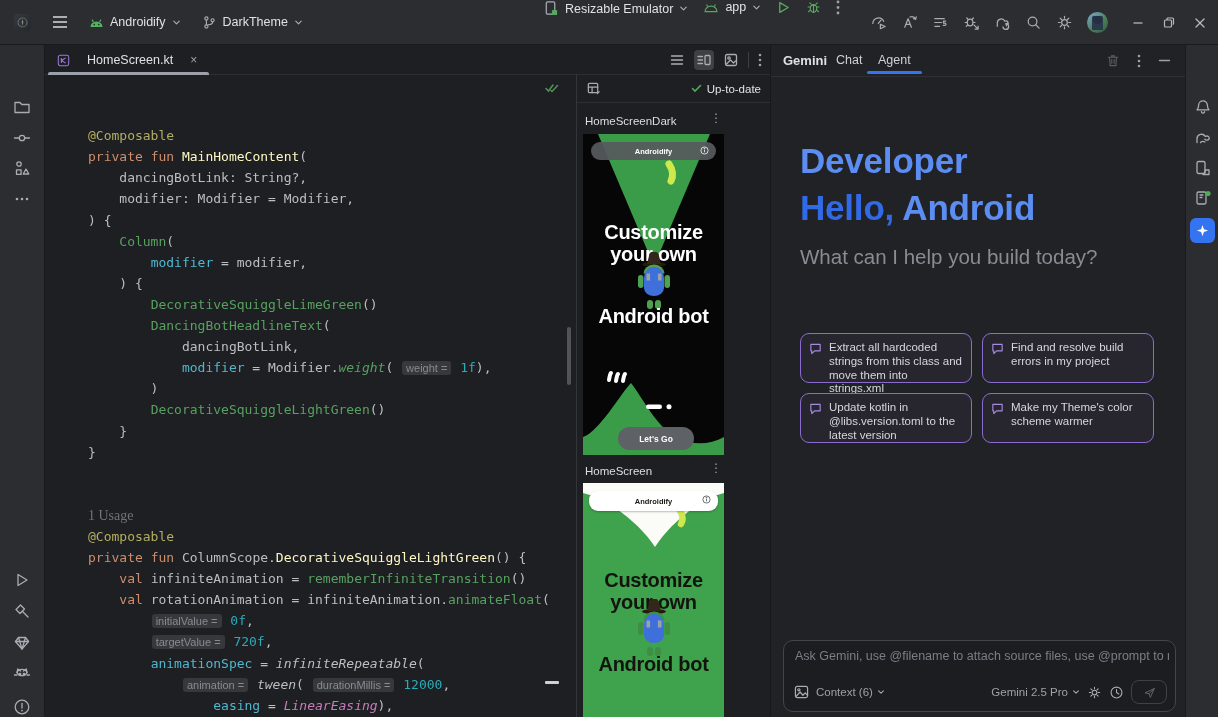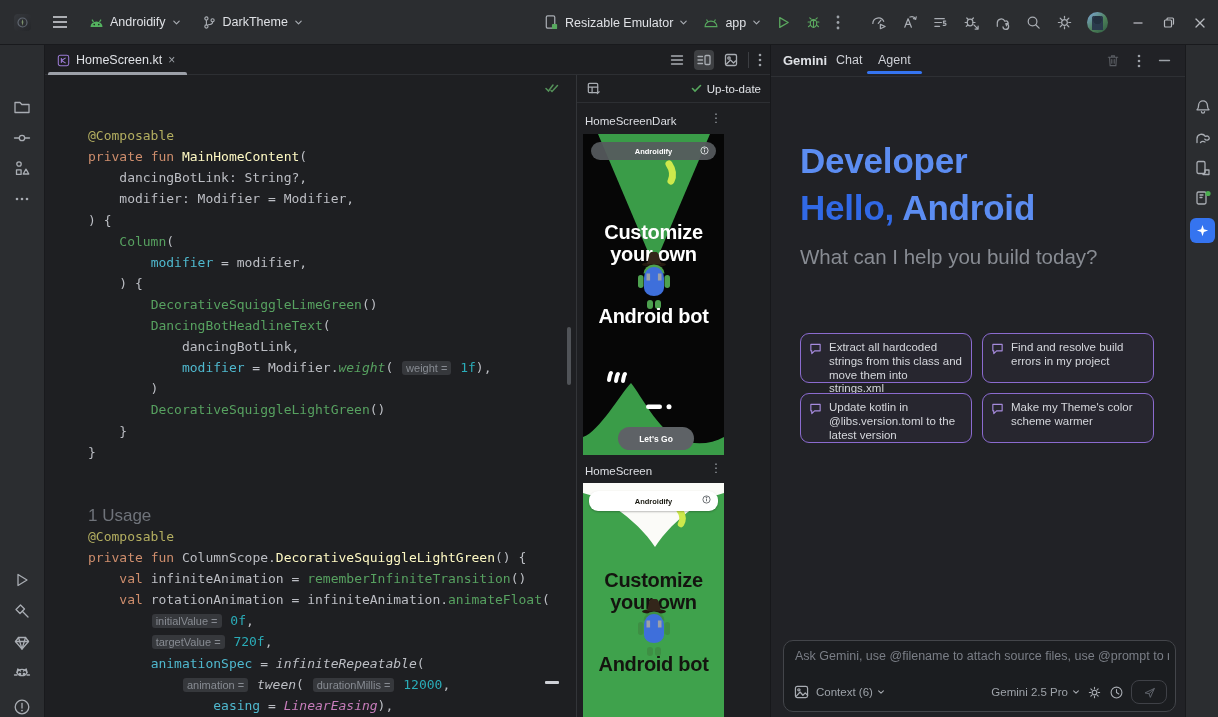--- a/index.html
+++ b/index.html
@@ -6,52 +6,52 @@
   html,body{width:1218px;height:717px;overflow:hidden}
   body{position:relative;background:#1E1F22;font-family:"Liberation Sans",sans-serif;color:#DFE1E5;-webkit-font-smoothing:antialiased}
   svg{display:block}
   .ic{stroke:#A9ADB3;fill:none;stroke-width:1.3;stroke-linecap:round;stroke-linejoin:round}
 
   
   .titlebar{position:absolute;left:0;top:0;right:0;height:45px;background:#2B2D30;border-bottom:1px solid #191A1D;display:flex;align-items:center}
   .tb-left{display:flex;align-items:center;gap:21px;padding-left:14px}
   .chip{display:flex;align-items:center;gap:6px;color:#DFE1E5;font-size:12.5px;cursor:default}
   .logo{width:17px;height:17px;border-radius:4px;background:linear-gradient(135deg,#35383C,#25272A);display:flex;align-items:center;justify-content:center}
-  .tb-center{position:absolute;left:543px;top:0;height:45px;display:flex;align-items:center;gap:15px}
+  .tb-center{position:absolute;left:543px;top:0;height:45px;display:flex;align-items:flex-start;gap:15px}
   .tb-right{position:absolute;right:0;top:0;height:45px;display:flex;align-items:center;gap:14px;padding-right:12px}
   .win-group{display:flex;align-items:center;gap:19px;margin-left:10px}
   .avatar{width:21px;height:21px;border-radius:50%;background:linear-gradient(140deg,#7FA8E0 0%,#4E8159 55%,#2E5B43 100%);position:relative;overflow:hidden}
   .avatar:after{content:"";position:absolute;left:5px;top:4px;width:11px;height:14px;background:radial-gradient(circle at 50% 28%, #23303F 0 4px, transparent 4.5px),radial-gradient(ellipse at 50% 100%, #2A3A4C 0 7px, transparent 7.5px)}
 
   
   .lrail{position:absolute;left:0;top:45px;bottom:0;width:45px;background:#2B2D30;border-right:1px solid #191A1D}
   .rail-ic{position:absolute;left:13px;width:18px;height:18px}
   
   .rrail{position:absolute;right:0;top:45px;bottom:0;width:33px;background:#2B2D30;border-left:1px solid #191A1D}
   .rrail .rail-ic{left:8px}
   .gem-btn{position:absolute;left:4px;top:173px;width:25px;height:25px;border-radius:6px;background:#3574F0;display:flex;align-items:center;justify-content:center}
 
   
   .editor-window{position:absolute;left:45px;top:45px;width:725px;bottom:0;background:#1E1F22}
   .tabbar{position:absolute;left:0;top:0;right:0;height:30px;border-bottom:1px solid #2D2F33}
-  .tab{position:absolute;left:3px;top:0;height:30px;display:flex;align-items:center;gap:6px;padding:0 12px 0 9px;font-size:12.5px;color:#DFE1E5}
+  .tab{position:absolute;left:3px;top:0;height:30px;display:flex;align-items:center;gap:17px;padding:0 12px 0 9px;font-size:12.5px;color:#DFE1E5}
   .tab:after{content:"";position:absolute;left:0;right:0;bottom:0;height:3px;background:#9CA0A8;border-radius:2px 2px 0 0}
   .tab .close{color:#9DA2A8;font-size:12px;line-height:1}
   .view-toggles{position:absolute;right:8px;top:0;height:30px;display:flex;align-items:center;gap:9px}
   .vt-sel{background:#3E4043;border-radius:4px;padding:2px}
   .vt-div{width:1px;height:16px;background:#3C3E42}
 
   .code{position:absolute;left:0;top:30px;width:530px;bottom:0;overflow:hidden;padding:8px 0 0 43px;font-family:"DejaVu Sans Mono",monospace;font-size:13px;line-height:21.1px;white-space:pre;color:#BCBEC4}
   .cl{height:21.1px}
   .tk-d{color:#BCBEC4}.tk-k{color:#CF8E6D}.tk-ann{color:#B3AE60}.tk-fn{color:#fef9c3}
   .tk-call{color:#57A160}.tk-calli{color:#57A160;font-style:italic}
   .tk-named{color:#4FB8CE}.tk-num{color:#2AACB8}
   .tk-i{color:#BCBEC4;font-style:italic}.tk-enum{color:#C77DBB;font-style:italic}
   .tk-hint{font-family:"Liberation Sans",sans-serif;font-size:11px;color:#878B92;background:#36383C;border-radius:3px;padding:1px 4px;margin:0 1px}
-  .tk-usage{font-family:Liberation Sans, sans-serif;font-size:17px;color:#6F737A}
+  .tk-usage{font-family:Liberation Serif, serif;font-size:14px;color:#6F737A}
   .inspect{position:absolute;left:500px;top:38px}
   .vscroll{position:absolute;left:522px;top:282px;width:4px;height:58px;border-radius:2px;background:rgba(164,168,176,.38)}
   .fold-dash{position:absolute;left:500px;top:636px;width:14px;height:2.5px;background:#CED0D6;border-radius:1px}
 
   
   .preview-pane{position:absolute;left:531px;top:30px;right:0;bottom:0;border-left:1px solid #333539;background:#1E1F22}
   .pv-head{position:absolute;left:0;top:0;right:0;height:28px;border-bottom:1px solid #2D2F33;display:flex;align-items:center;justify-content:space-between;padding:0 9px}
   .pv-status{display:flex;align-items:center;gap:5px;font-size:11.5px;color:#DFE1E5}
   .pv-label{position:absolute;left:8px;font-size:11.5px;color:#DCDEE3}
   .pv-dots{position:absolute;left:133px;color:#9DA2A8;font-size:12px;letter-spacing:0;line-height:10px;text-align:center;width:10px}

